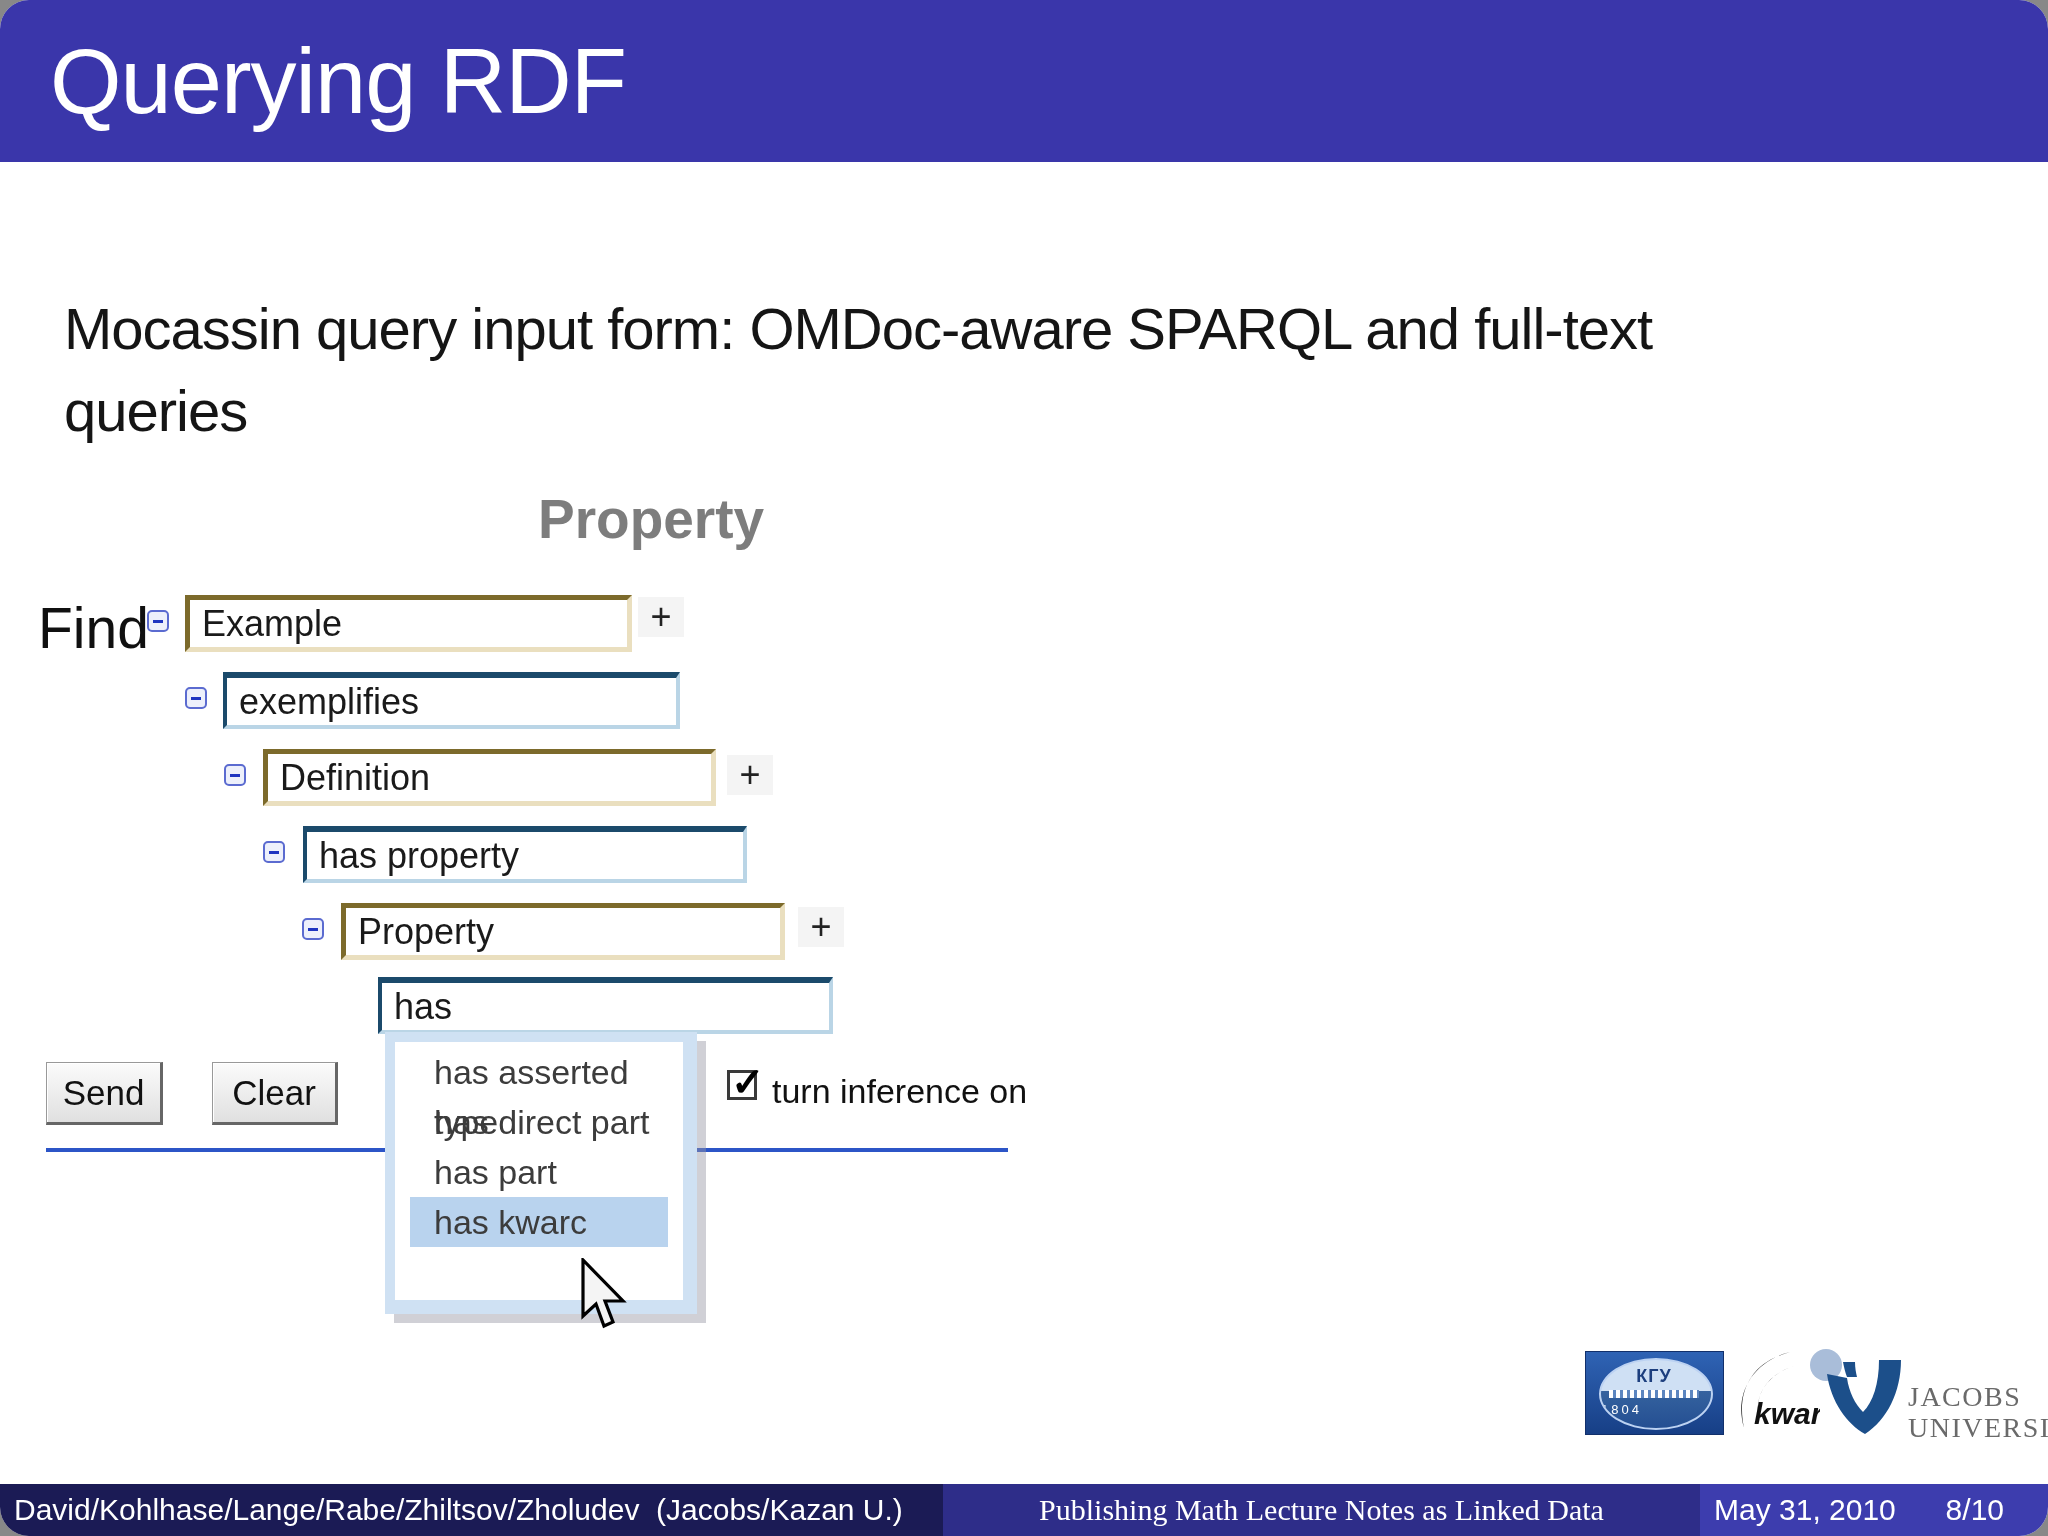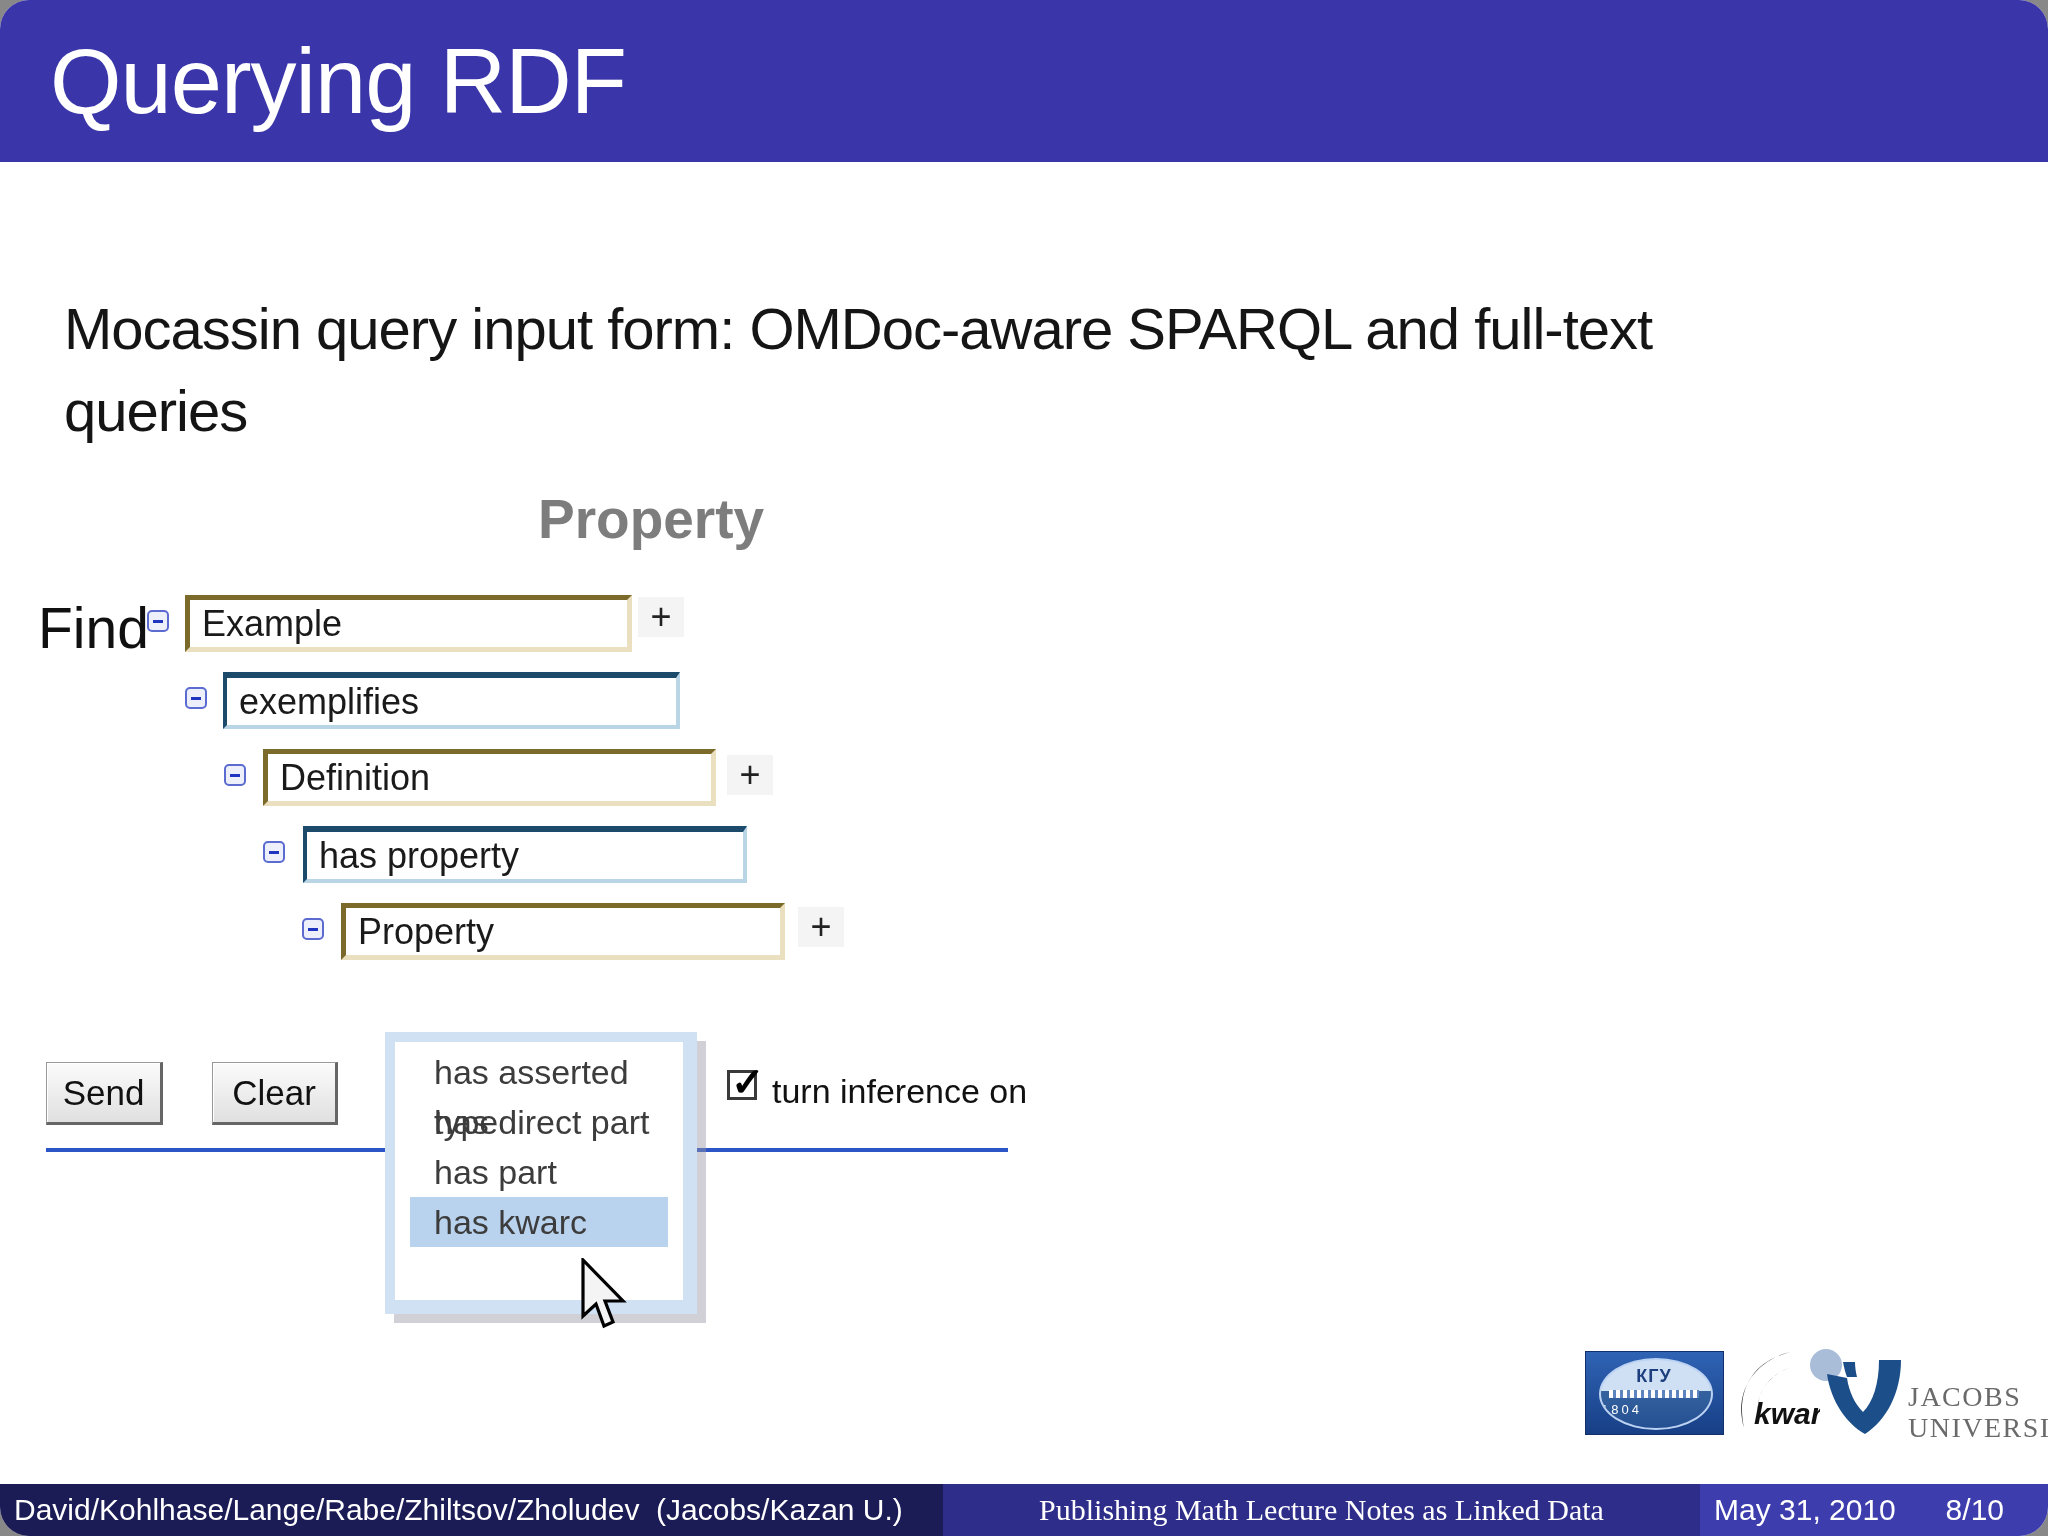--- a/index.html
+++ b/index.html
@@ -123,20 +123,21 @@
   <input class="field gold f3" value="Definition" style="">
   <button class="plus p3">+</button>
 
   <span class="minus m4"></span>
   <input class="field blue f4" value="has property" style="">
 
   <span class="minus m5"></span>
   <input class="field gold f5" value="Property" style="">
   <button class="plus p5">+</button>
 
+  <input class="field blue f6" value="has" style="">
 
   <div class="hline"></div>
 
   <div class="dropdown">
     <div class="dd-inner">
       <div class="dd-item first">has asserted type</div>
       <div class="dd-item">has direct part</div>
       <div class="dd-item">has part</div>
       <div class="dd-item selected">has kwarc</div>
     </div>

